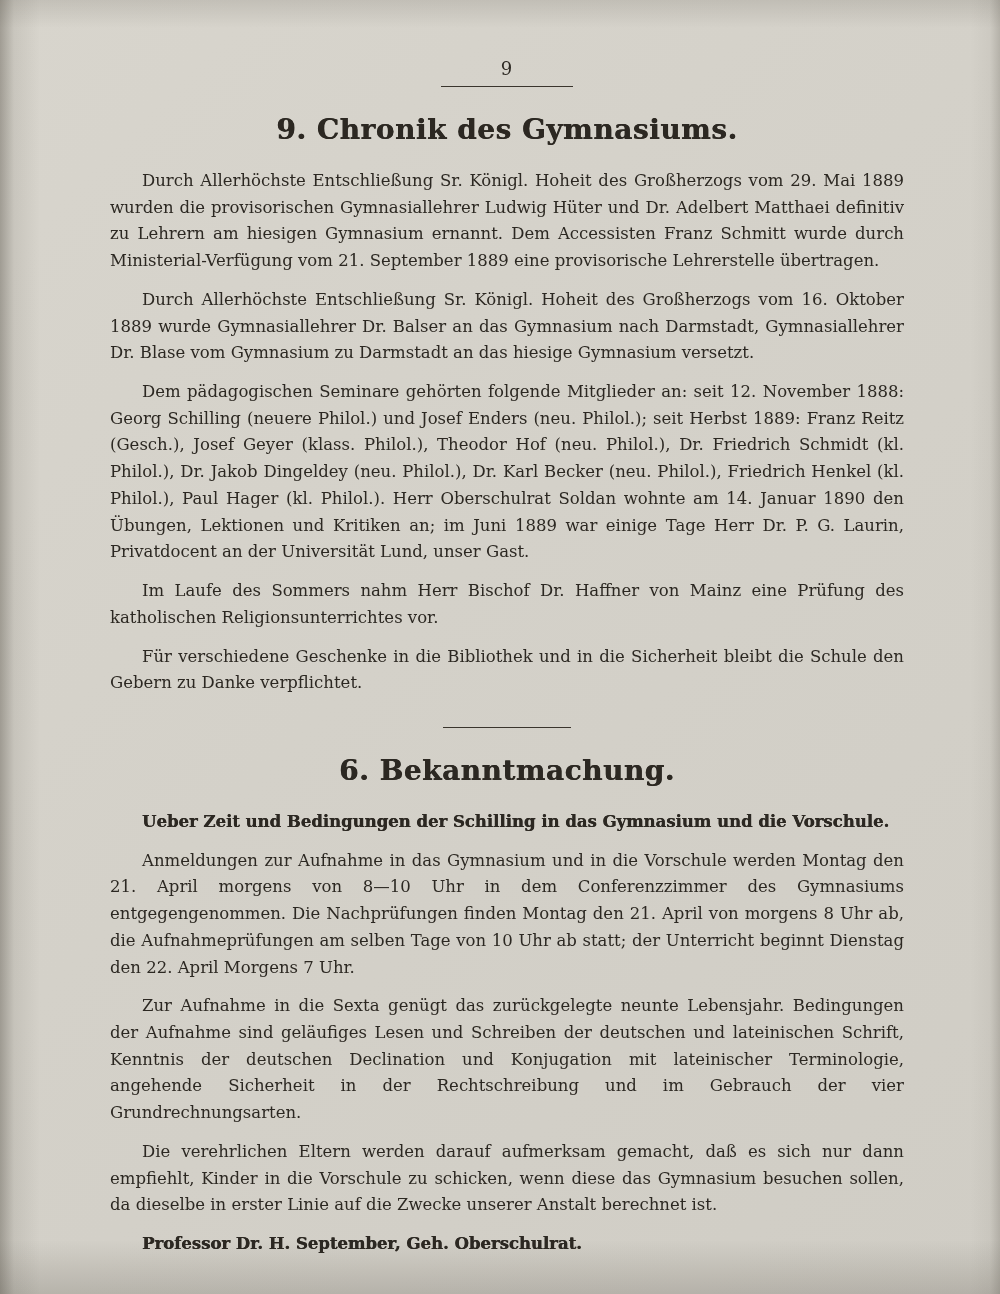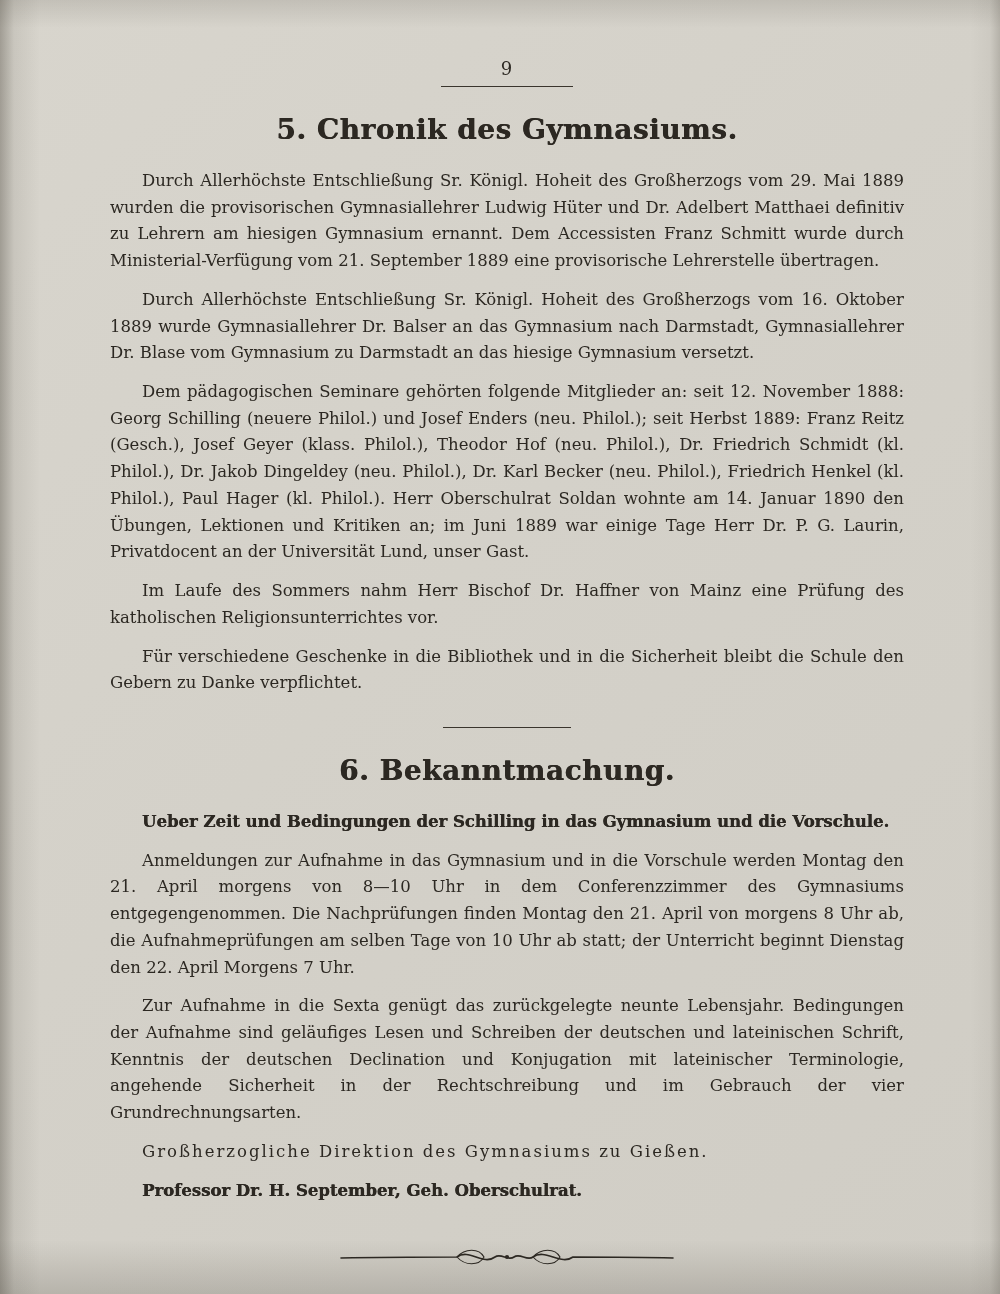--- a/index.html
+++ b/index.html
@@ -92,39 +92,39 @@
 </head>
 <body>
 
 <div class="page">
 
   <div class="pageno-wrap">
     <div class="pageno">9</div>
     <hr class="pageno-rule">
   </div>
 
-  <h1 class="section-title">5. Chronik des Gymnasiums.</h1>
+  <h1 class="section-title">9. Chronik des Gymnasiums.</h1>
 
   <div class="body-text">
     <p>Durch Allerhöchste Entschließung Sr. Königl. Hoheit des Großherzogs vom 29. Mai 1889 wurden die provisorischen Gymnasiallehrer Ludwig Hüter und Dr. Adelbert Matthaei definitiv zu Lehrern am hiesigen Gymnasium ernannt. Dem Accessisten Franz Schmitt wurde durch Ministerial-Verfügung vom 21. September 1889 eine provisorische Lehrerstelle übertragen.</p>
     <p>Durch Allerhöchste Entschließung Sr. Königl. Hoheit des Großherzogs vom 16. Oktober 1889 wurde Gymnasiallehrer Dr. Balser an das Gymnasium nach Darmstadt, Gymnasiallehrer Dr. Blase vom Gymnasium zu Darmstadt an das hiesige Gymnasium versetzt.</p>
     <p>Dem pädagogischen Seminare gehörten folgende Mitglieder an: seit 12. November 1888: Georg Schilling (neuere Philol.) und Josef Enders (neu. Philol.); seit Herbst 1889: Franz Reitz (Gesch.), Josef Geyer (klass. Philol.), Theodor Hof (neu. Philol.), Dr. Friedrich Schmidt (kl. Philol.), Dr. Jakob Dingeldey (neu. Philol.), Dr. Karl Becker (neu. Philol.), Friedrich Henkel (kl. Philol.), Paul Hager (kl. Philol.). Herr Oberschulrat Soldan wohnte am 14. Januar 1890 den Übungen, Lektionen und Kritiken an; im Juni 1889 war einige Tage Herr Dr. P. G. Laurin, Privatdocent an der Universität Lund, unser Gast.</p>
     <p>Im Laufe des Sommers nahm Herr Bischof Dr. Haffner von Mainz eine Prüfung des katholischen Religionsunterrichtes vor.</p>
     <p>Für verschiedene Geschenke in die Bibliothek und in die Sicherheit bleibt die Schule den Gebern zu Danke verpflichtet.</p>
   </div>
 
   <hr class="divider-rule">
 
   <h1 class="section-title" style="margin-top:8px;">6. Bekanntmachung.</h1>
 
   <div class="body-text">
     <p class="subtitle">Ueber Zeit und Bedingungen der Schilling in das Gymnasium und die Vorschule.</p>
     <p>Anmeldungen zur Aufnahme in das Gymnasium und in die Vorschule werden Montag den 21. April morgens von 8—10 Uhr in dem Conferenzzimmer des Gymnasiums entgegengenommen. Die Nachprüfungen finden Montag den 21. April von morgens 8 Uhr ab, die Aufnahmeprüfungen am selben Tage von 10 Uhr ab statt; der Unterricht beginnt Dienstag den 22. April Morgens 7 Uhr.</p>
     <p>Zur Aufnahme in die Sexta genügt das zurückgelegte neunte Lebensjahr. Bedingungen der Aufnahme sind geläufiges Lesen und Schreiben der deutschen und lateinischen Schrift, Kenntnis der deutschen Declination und Konjugation mit lateinischer Terminologie, angehende Sicherheit in der Rechtschreibung und im Gebrauch der vier Grundrechnungsarten.</p>
-    <p class="closing-line">Großherzogliche Direktion des Gymnasiums zu Gießen.</p>
+    <p>Die verehrlichen Eltern werden darauf aufmerksam gemacht, daß es sich nur dann empfiehlt, Kinder in die Vorschule zu schicken, wenn diese das Gymnasium besuchen sollen, da dieselbe in erster Linie auf die Zwecke unserer Anstalt berechnet ist.</p>
     <p class="signature-line">Professor Dr. H. September, Geh. Oberschulrat.</p>
   </div>
 
   <div class="flourish-wrap">
     <svg width="340" height="26" viewBox="0 0 340 26" aria-hidden="true">
       <path d="M4 14 C 50 13, 90 13, 120 13
                C 132 4, 146 22, 158 13
                C 164 8.5, 171 17.5, 177 13
                C 183 8.5, 190 17.5, 196 13
                C 208 4, 224 22, 236 13

